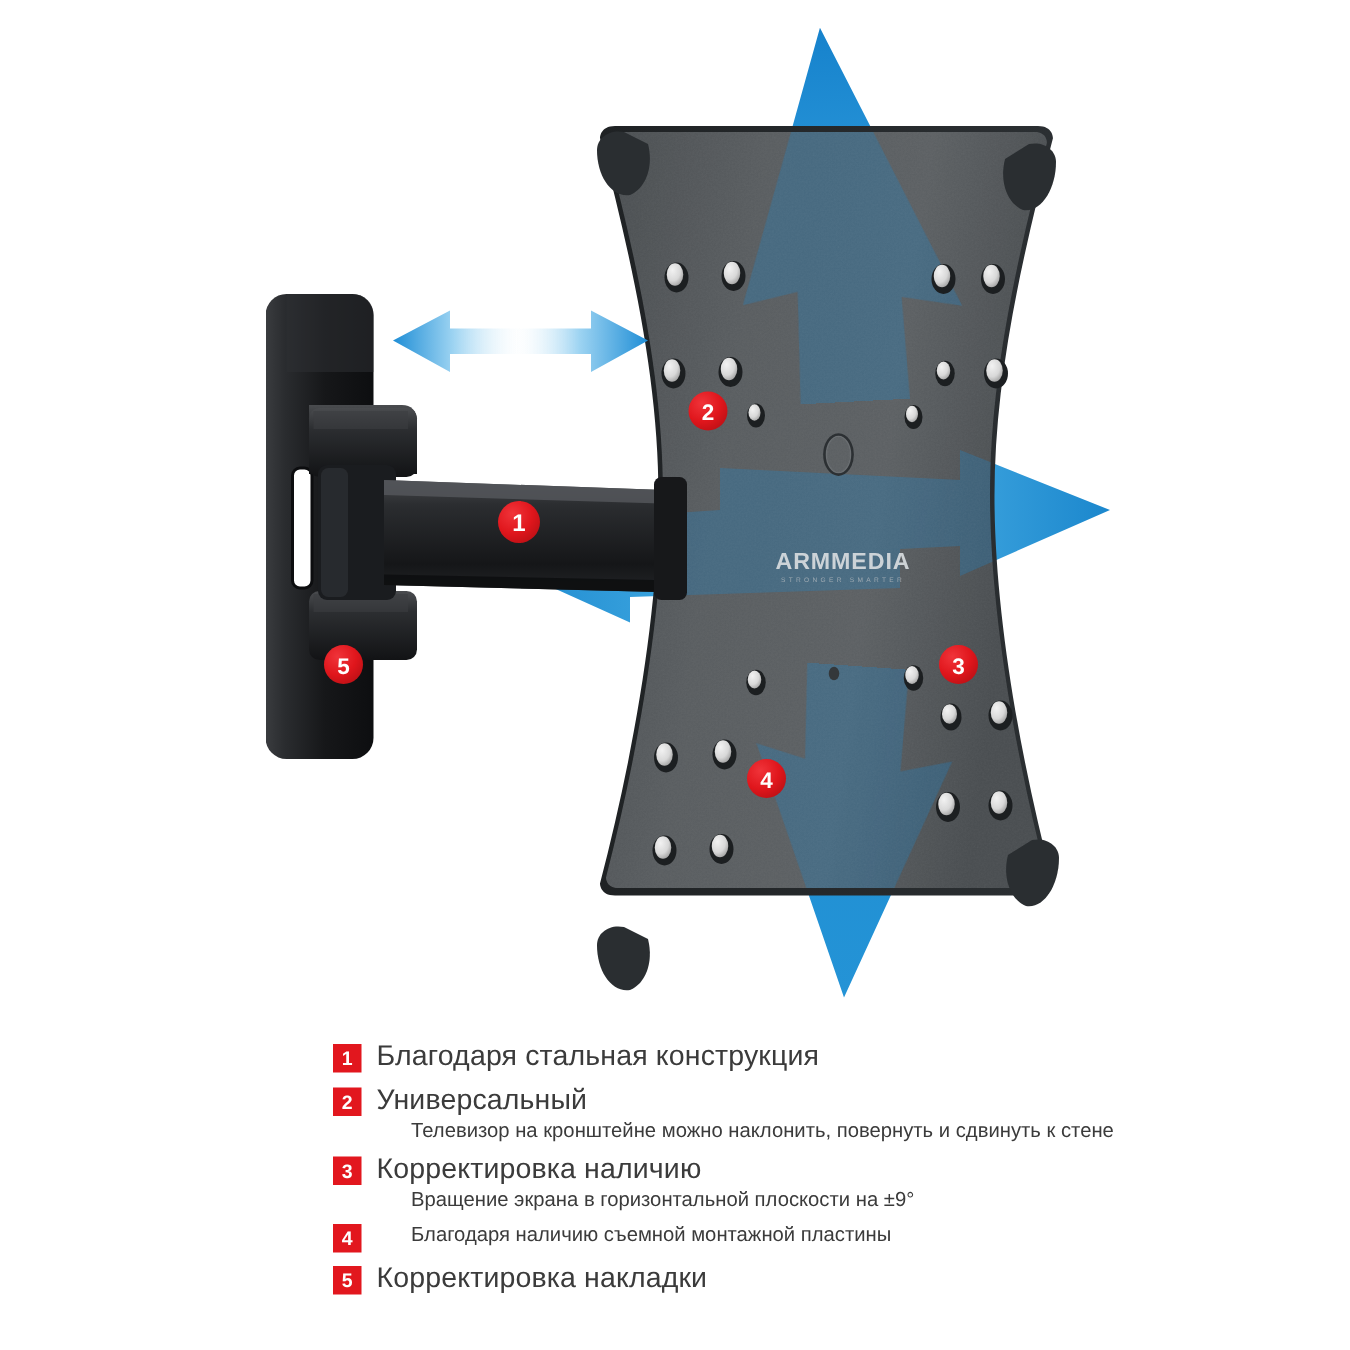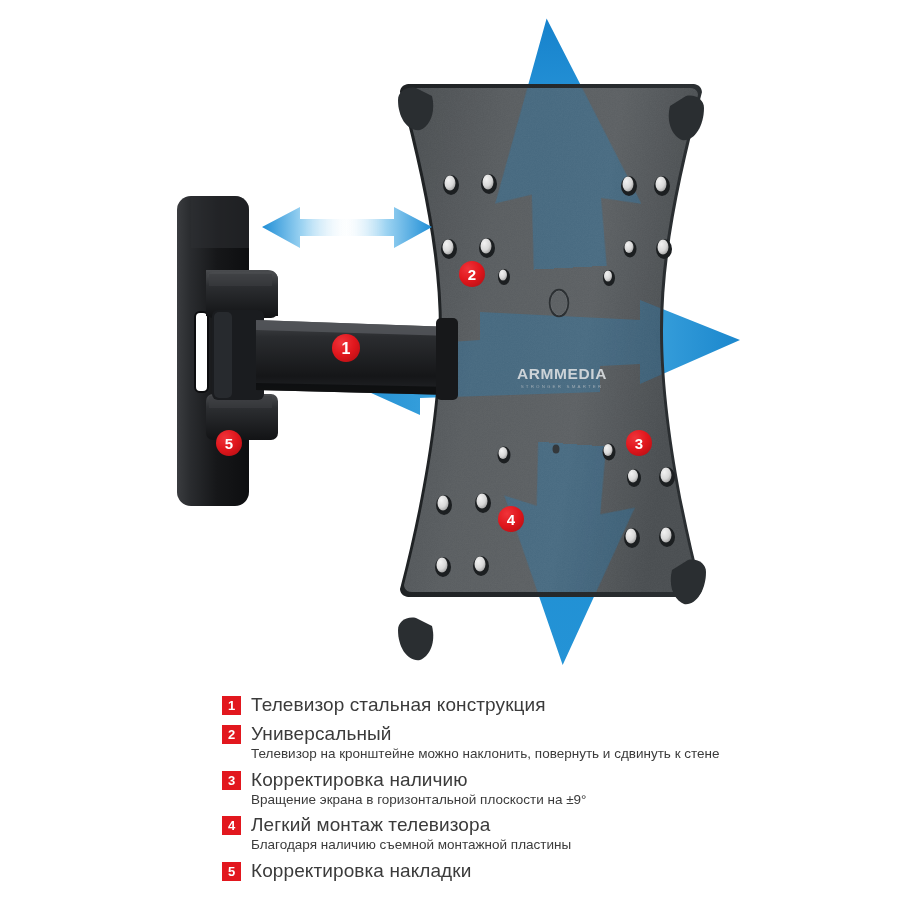--- a/index.html
+++ b/index.html
@@ -46,20 +46,21 @@
     line-height:22px;
     font-weight:400;
     letter-spacing:0.1px;
   }
   .legend-sub{
     font-size:13.5px;
     color:#3b3b3b;
     line-height:15.5px;
     margin-top:1px;
     font-weight:400;
+    margin-left:23px;
   }
   .legend-sub:empty{display:none;}
 </style>
 </head>
 <body>
 
 <div id="stage">
 
   <div id="illustration">
     <svg viewBox="0 0 900 690" xmlns="http://www.w3.org/2000/svg">
@@ -359,21 +360,21 @@
         </g>
       </g>
     </svg>
   </div>
 
   <div id="legend">
 
     <div class="legend-row">
       <div class="badge">1</div>
       <div class="legend-text">
-        <div class="legend-title">Телевизор стальная конструкция</div>
+        <div class="legend-title">Благодаря стальная конструкция</div>
 
       </div>
     </div>
 
     <div class="legend-row">
       <div class="badge">2</div>
       <div class="legend-text">
         <div class="legend-title">Универсальный</div>
         <div class="legend-sub">Телевизор на кронштейне можно наклонить, повернуть и сдвинуть к стене</div>
       </div>
@@ -383,21 +384,20 @@
       <div class="badge">3</div>
       <div class="legend-text">
         <div class="legend-title">Корректировка наличию</div>
         <div class="legend-sub">Вращение экрана в горизонтальной плоскости на ±9°</div>
       </div>
     </div>
 
     <div class="legend-row">
       <div class="badge">4</div>
       <div class="legend-text">
-        <div class="legend-title">Легкий монтаж телевизора</div>
         <div class="legend-sub">Благодаря наличию съемной монтажной пластины</div>
       </div>
     </div>
 
     <div class="legend-row">
       <div class="badge">5</div>
       <div class="legend-text">
         <div class="legend-title">Корректировка накладки</div>
 
       </div>

